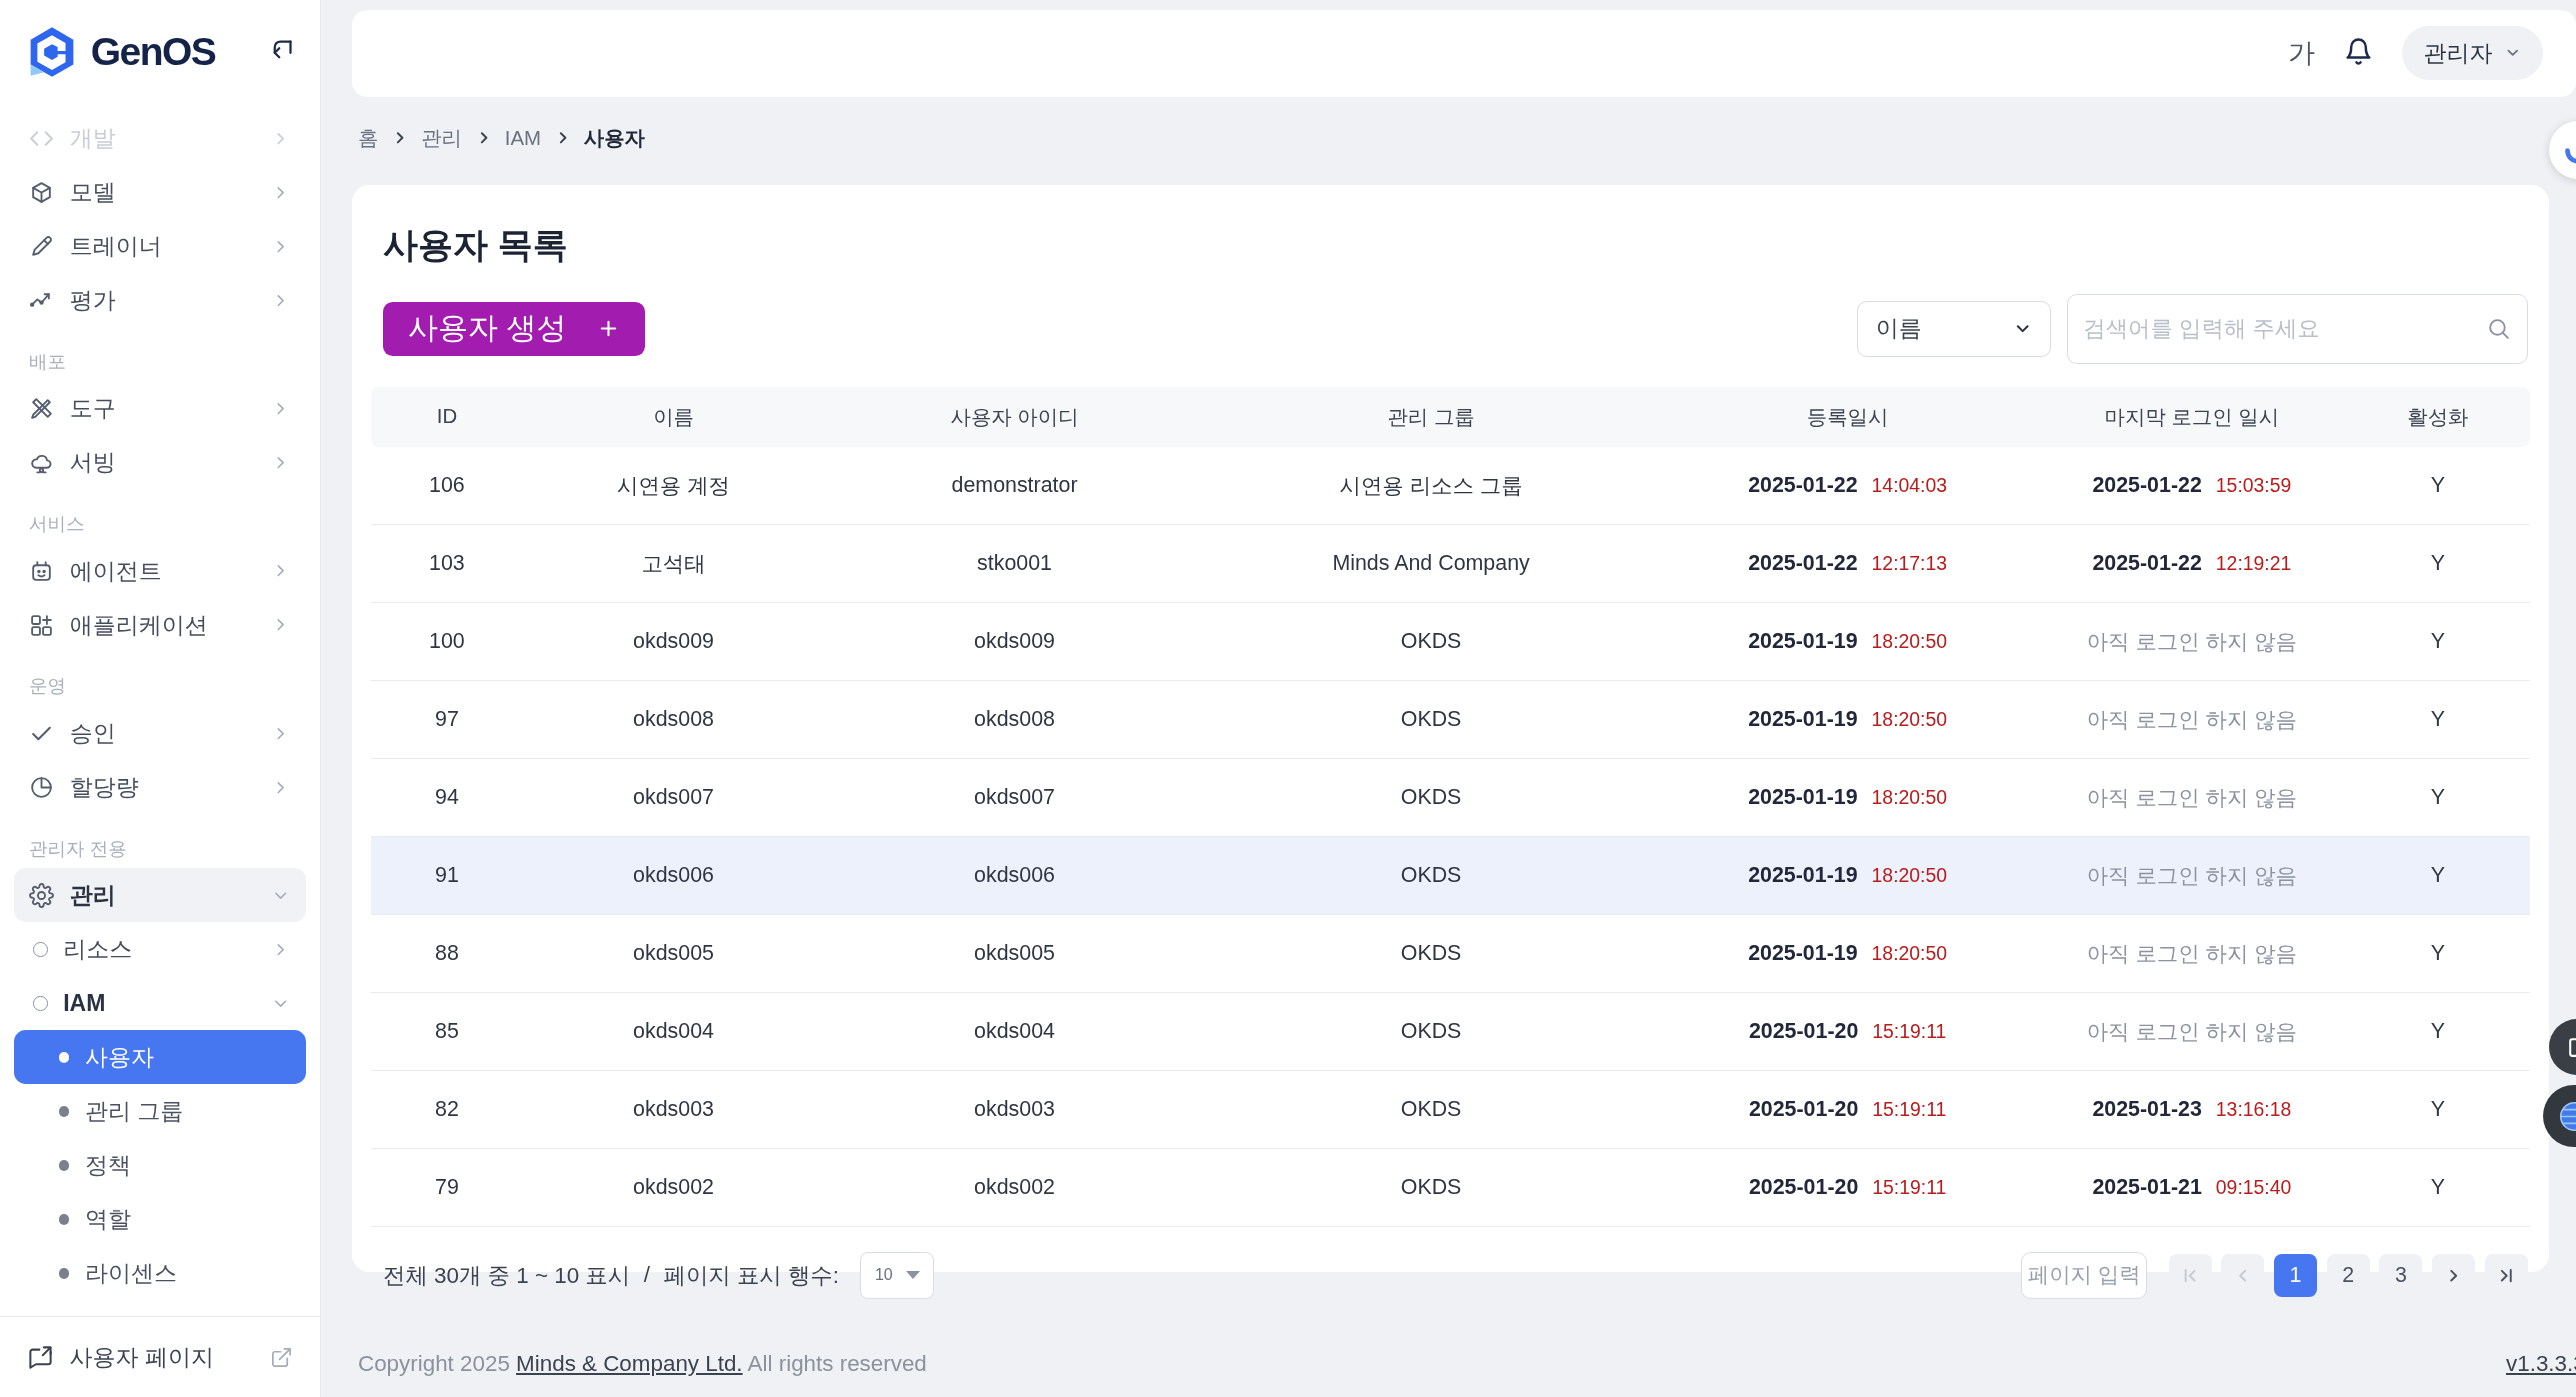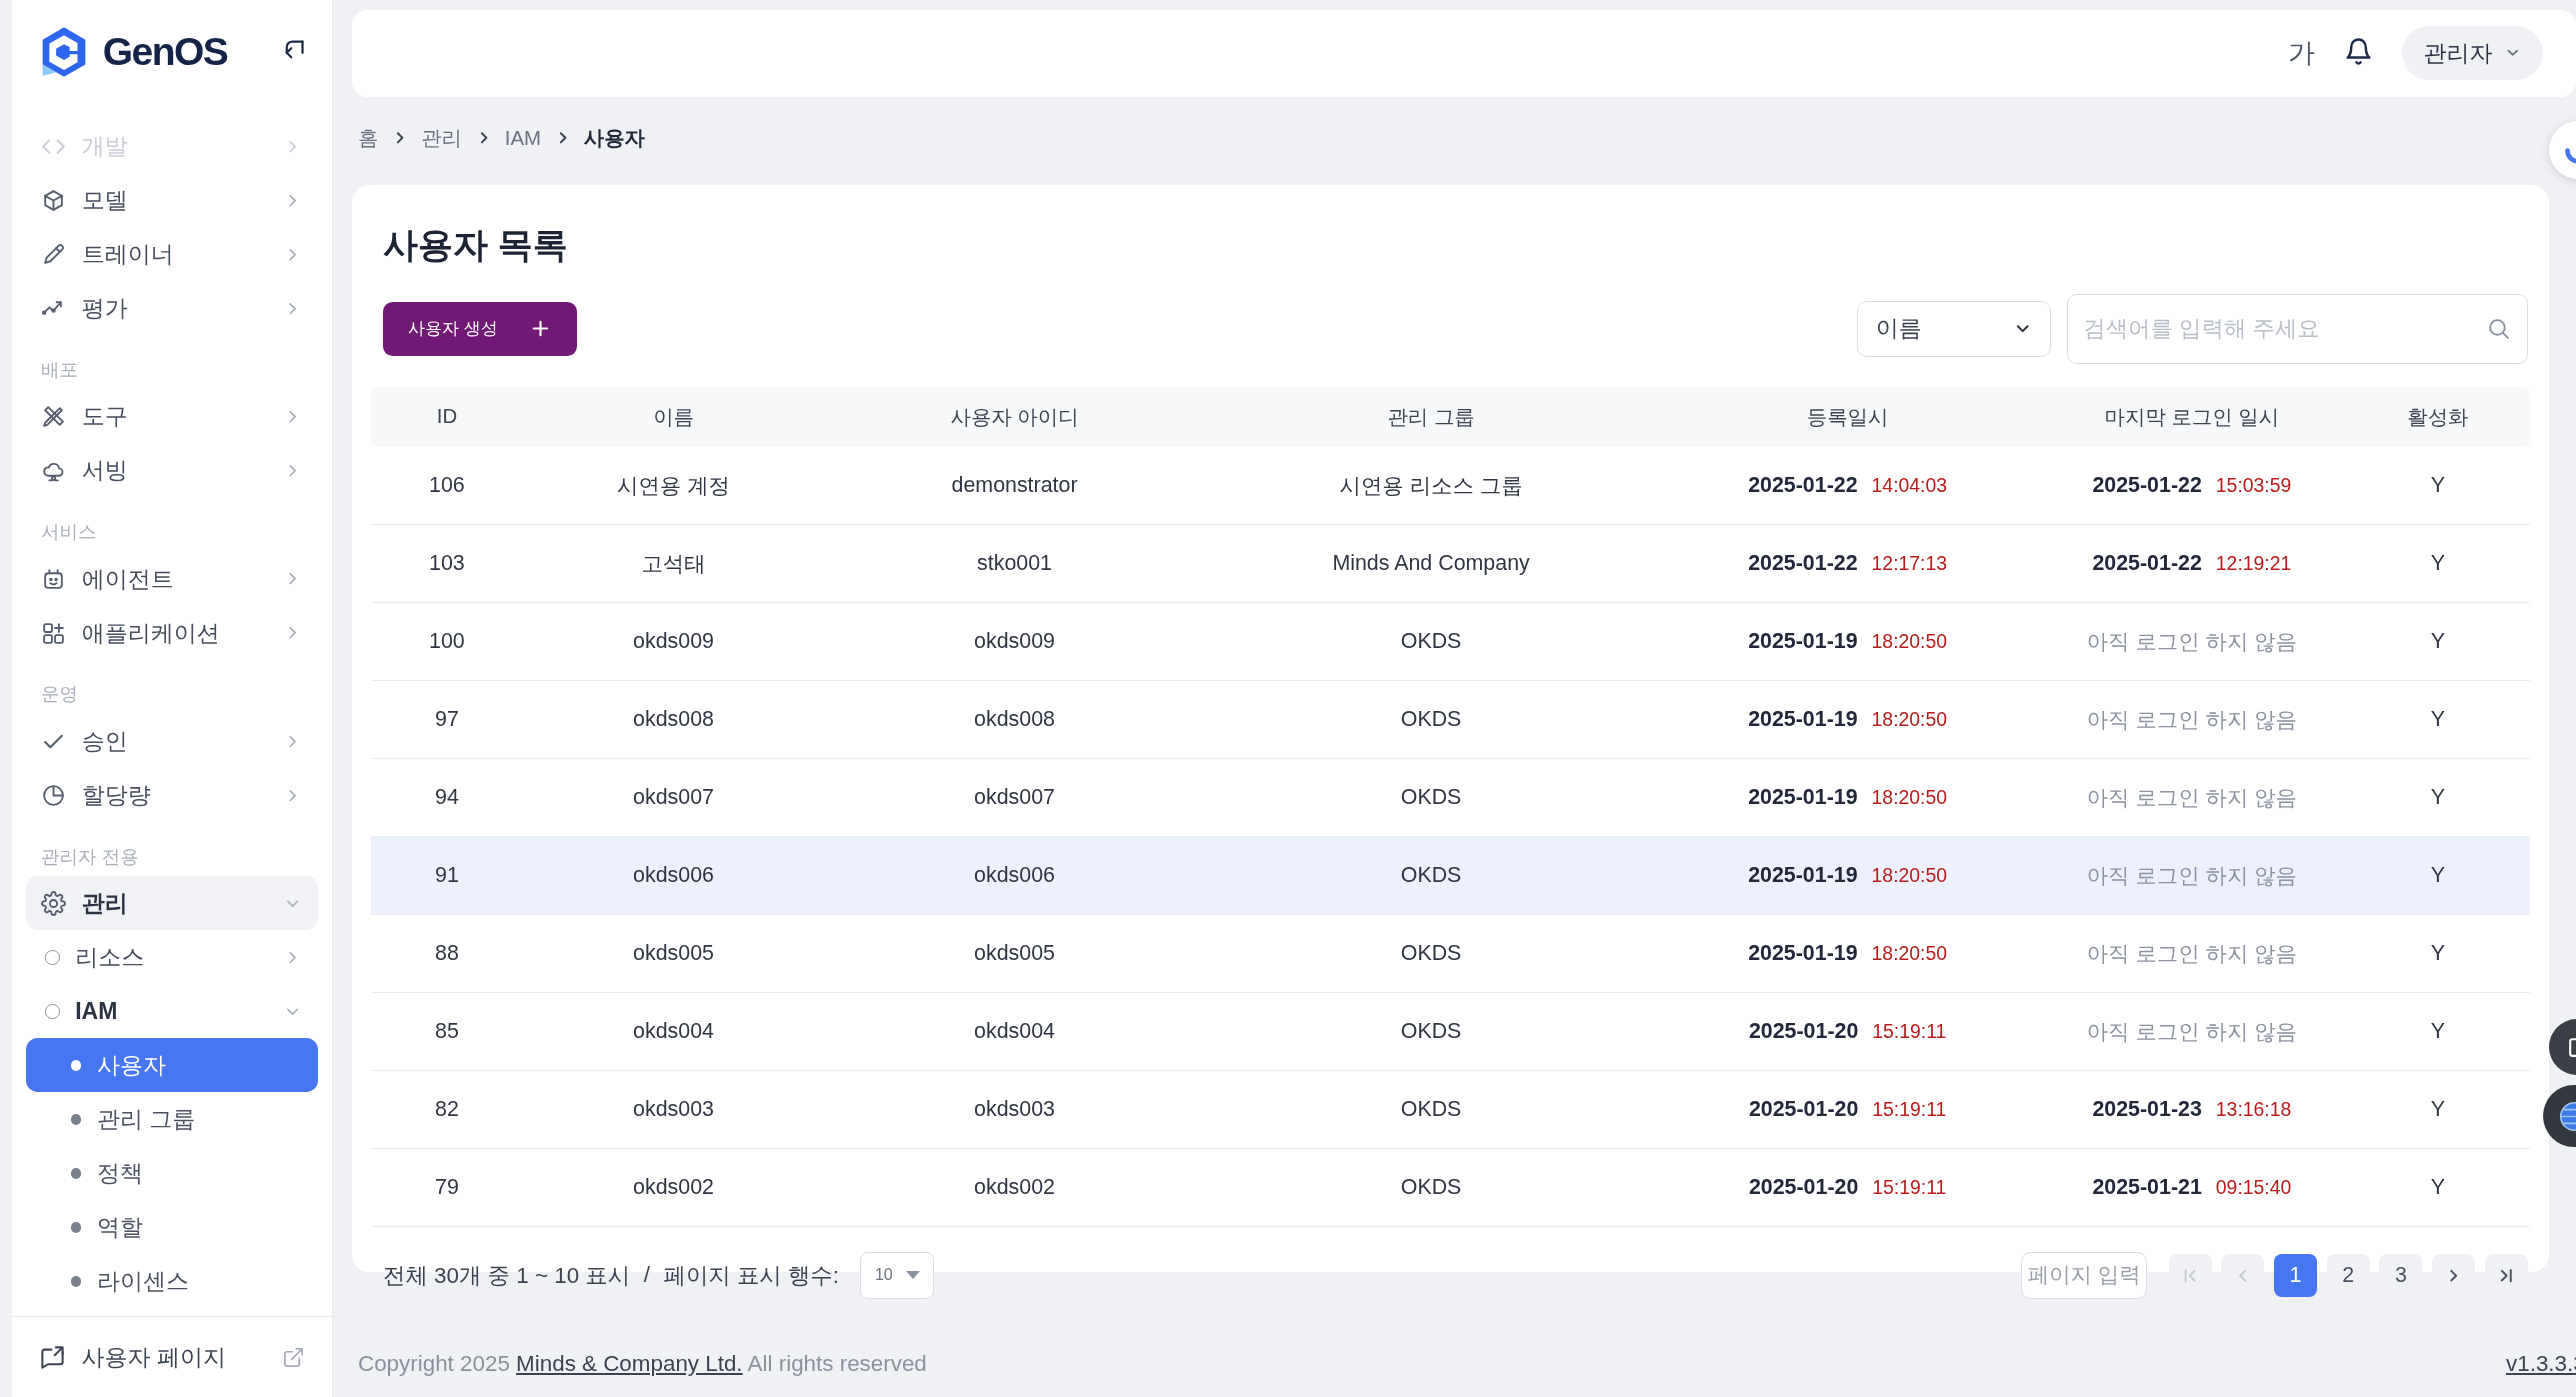--- a/index.html
+++ b/index.html
@@ -1,21 +1,21 @@
 <!DOCTYPE html>
 <html><head>
 <meta charset="utf-8">
 <style>
   * { box-sizing: border-box; margin: 0; padding: 0; }
   html,body { background:#eef0f4; font-family:"Liberation Sans","DejaVu Sans",sans-serif; }
   .screen { position:relative; width:2576px; height:1398px; overflow:hidden; background:#eff1f5; }
 
   
-  .sidebar { position:absolute; left:12px; top:0; width:321px; height:1398px; background:#fff;
-             border-right:1px solid #e6e8ec; display:flex; flex-direction:column; z-index:5;gap:8px; }
+  .sidebar { position:absolute; left:0; top:0; width:321px; height:1398px; background:#fff;
+             border-right:1px solid #e6e8ec; display:flex; flex-direction:column; z-index:5; }
   .logo-row { display:flex; align-items:center; justify-content:space-between; padding:25px 25px 9.7px 25px; }
   .logo { display:flex; align-items:center; gap:11.7px; cursor:pointer; }
   .logo-text { font-size:39px; font-weight:bold; color:#152348; letter-spacing:-1.5px; }
   .collapse-btn { color:#1d2a4a; cursor:pointer; }
   .nav { flex:1; padding:23px 0 0 0; overflow:hidden; }
   .nav-item { display:flex; align-items:center; gap:15.6px; height:54px; margin:0 13.6px; padding:0 15.6px;
               border-radius:11.7px; color:#454c5c; font-size:23px; cursor:pointer; }
   .nav-item .lbl { flex:1; }
   .nav-item svg.mi { flex:0 0 auto; color:#565e6e; }
   .chev { color:#a6adb8; flex:0 0 auto; }
@@ -47,22 +47,22 @@
                 font-size:20.4px; color:#6a7280; }
   .breadcrumb .bc-sep { color:#3c4350; }
   .breadcrumb .bc-item { cursor:pointer; }
   .breadcrumb .bc-item.current { color:#1f2937; font-weight:bold; }
 
   
   .card { position:absolute; left:352px; top:185px; width:2197px; height:1087px; background:#fff;
           border-radius:17.5px; padding:29px 19.4px 0 19.4px; }
   .page-title { font-size:35px; font-weight:bold; color:#1c2333; margin:7.8px 0 25px 11.7px; }
   .toolbar { display:flex; align-items:center; justify-content:space-between; margin:0 1.9px 23px 11.7px; }
-  .create-btn { display:flex; align-items:center; gap:31px; background:#701a75; color:#fff; border:none;
-                font-size:17px; height:54px; padding:0 25px; border-radius:9.7px; cursor:pointer;
+  .create-btn { display:flex; align-items:center; gap:31px; background:#a21caf; color:#fff; border:none;
+                font-size:30px; height:54px; padding:0 25px; border-radius:9.7px; cursor:pointer;
                 font-family:inherit; }
   .toolbar-right { display:flex; align-items:center; gap:15.6px; }
   .filter-select { display:flex; align-items:center; justify-content:space-between; width:194px; height:56px;
                    border:1.5px solid #d9dce1; border-radius:9.7px; padding:0 17.5px; font-size:23px;
                    color:#3a414e; cursor:pointer; background:#fff; }
   .search-box { display:flex; align-items:center; width:461px; height:70px; border:1.5px solid #d9dce1;
                 border-radius:9.7px; padding:0 15.6px; background:#fff; }
   .search-box input { flex:1; border:none; outline:none; font-size:22.4px; color:#3a414e;
                       font-family:inherit; background:transparent; }
   .search-box input::placeholder { color:#b9bfc9; }

